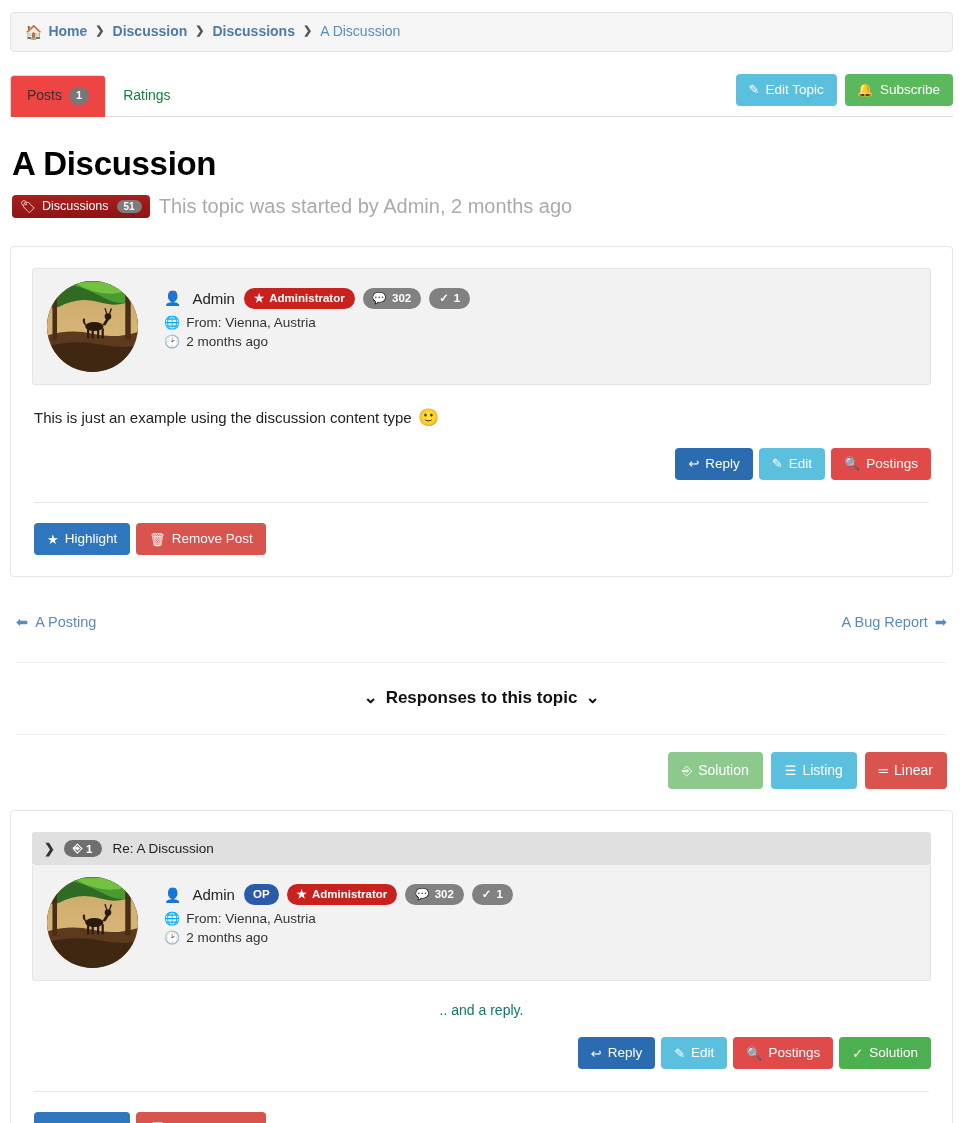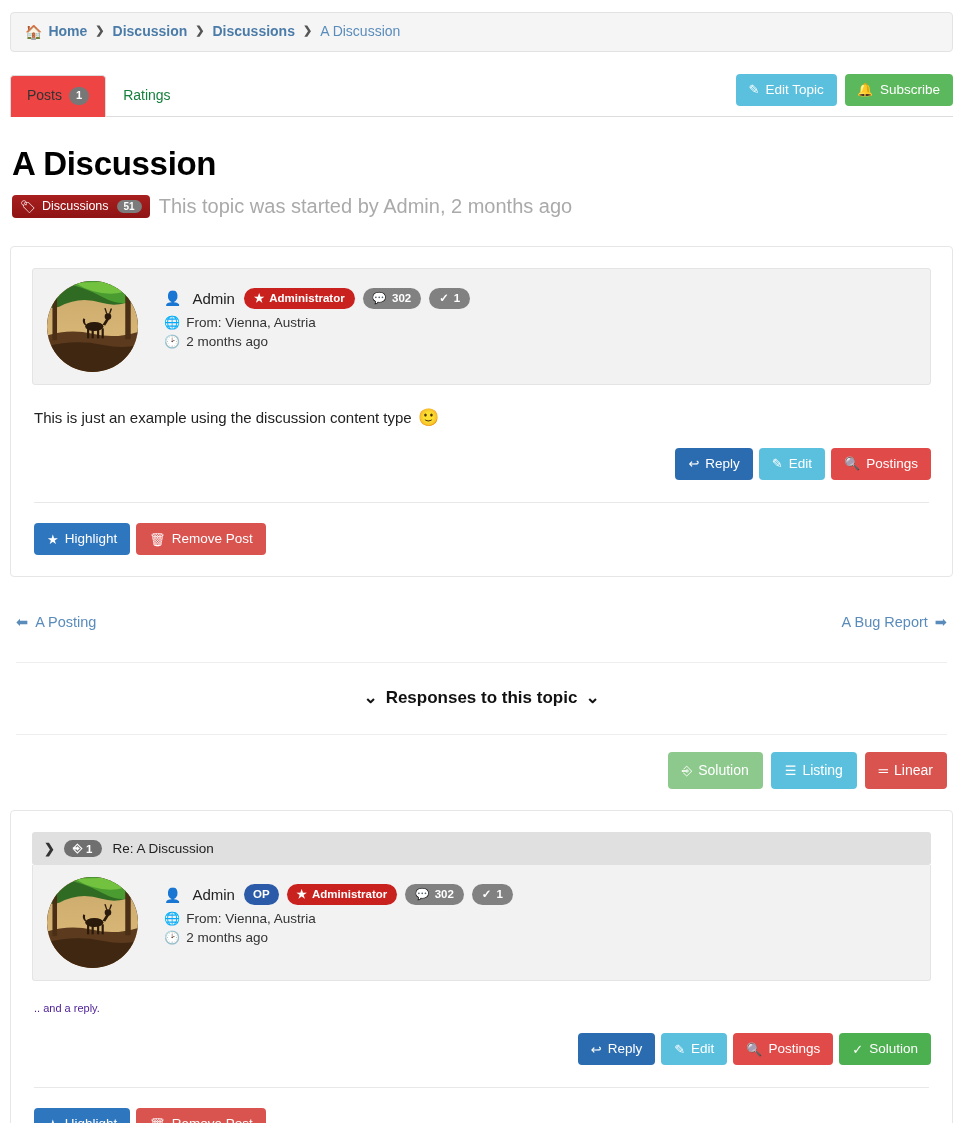--- a/index.html
+++ b/index.html
@@ -262,22 +262,23 @@
   .reply-body-row {
     display: flex; align-items: flex-start;
     background: #f2f2f2;
     border: 1px solid #e4e4e4;
     border-top: none;
     border-radius: 0 0 3px 3px;
     padding: 12px 14px;
     min-height: 108px;
   }
   .reply-body {
-    font-size: 11px; color: #4c1d95;
+    font-size: 14px; color: #0f766e;
     padding: 21px 2px 0 2px;
+    text-align: center;
   }
   .reply-actions { display: flex; justify-content: flex-end; gap: 6px; margin-top: 19px; }
 </style>
 </head>
 <body>
 
 <div class="page">
 
   <div class="breadcrumb">
     <span class="home-ico">🏠</span>

